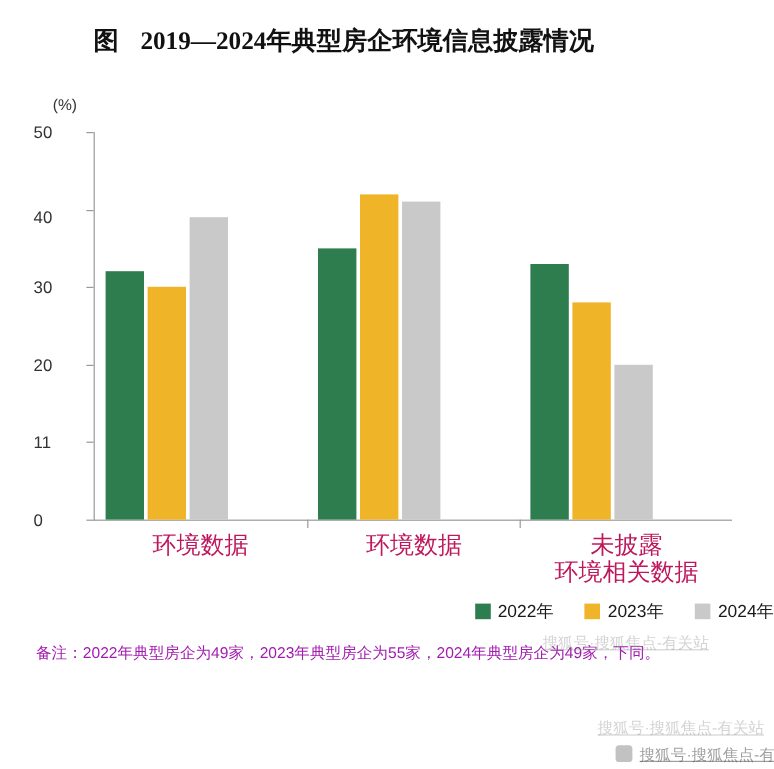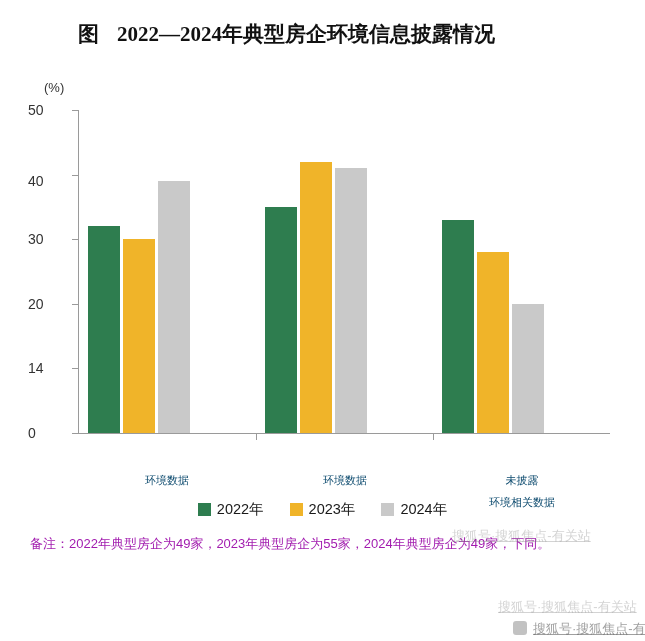--- a/index.html
+++ b/index.html
@@ -120,35 +120,34 @@
   .xsep {
     position: absolute;
     background: #9a9a9a;
     width: 1px;
     height: 7px;
     top: 363px;
   }
   .cat-label {
     position: absolute;
     top: 374px;
-    font-size: 11px;
+    font-size: 20px;
     line-height: 22px;
     text-align: center;
-    color: #0c4a6e;
+    color: #be185d;
     width: 190px;
-    margin-top: 25px;
   }
   
   .legend {
     position: absolute;
     left: 0;
     top: 500px;
     width: 645px;
     display: flex;
-    justify-content: center;
+    justify-content: flex-end;
     gap: 26px;
     align-items: center;
   }
   .legend-item {
     display: flex;
     align-items: center;
     gap: 6px;
     font-size: 14.5px;
     color: #1a1a1a;
   }
@@ -198,21 +197,21 @@
     background: rgba(120,120,120,0.45);
   }
 </style>
 </head>
 <body>
 
 <div class="page">
 
   <div class="title-row">
     <span class="title-label">图</span>
-    <span class="title-text">2022—2024年典型房企环境信息披露情况</span>
+    <span class="title-text">2019—2024年典型房企环境信息披露情况</span>
   </div>
 
   <div class="chart-wrap">
     <div class="unit-label">(%)</div>
 
     <div class="axis-line y-axis"></div>
     <div class="axis-line x-axis"></div>
 
     <div class="ytick-holder">
 
@@ -222,21 +221,21 @@
       <div class="tick" style="top:104.6px"></div>
       <div class="ytick-label" style="top:111px">40</div>
 
       <div class="tick" style="top:169.2px"></div>
       <div class="ytick-label" style="top:169.2px">30</div>
 
       <div class="tick" style="top:233.8px"></div>
       <div class="ytick-label" style="top:233.8px">20</div>
 
       <div class="tick" style="top:298.4px"></div>
-      <div class="ytick-label" style="top:298.4px">14</div>
+      <div class="ytick-label" style="top:298.4px">11</div>
 
       <div class="tick" style="top:363px"></div>
       <div class="ytick-label" style="top:363px">0</div>
     </div>
 
     <div class="plot">
 
       <div class="group" style="left:0px; width:177px;">
         <div class="bar c2022" style="left:9px;  height:206.7px;"></div>
         <div class="bar c2023" style="left:44px; height:193.8px;"></div>

